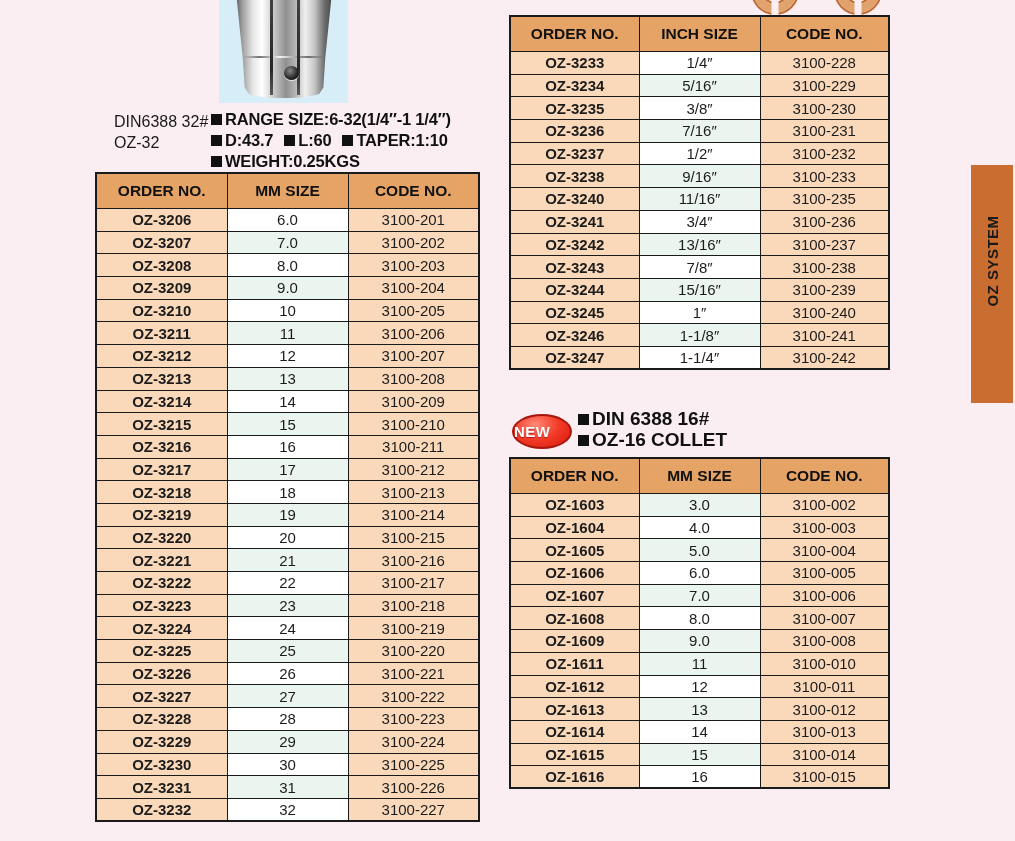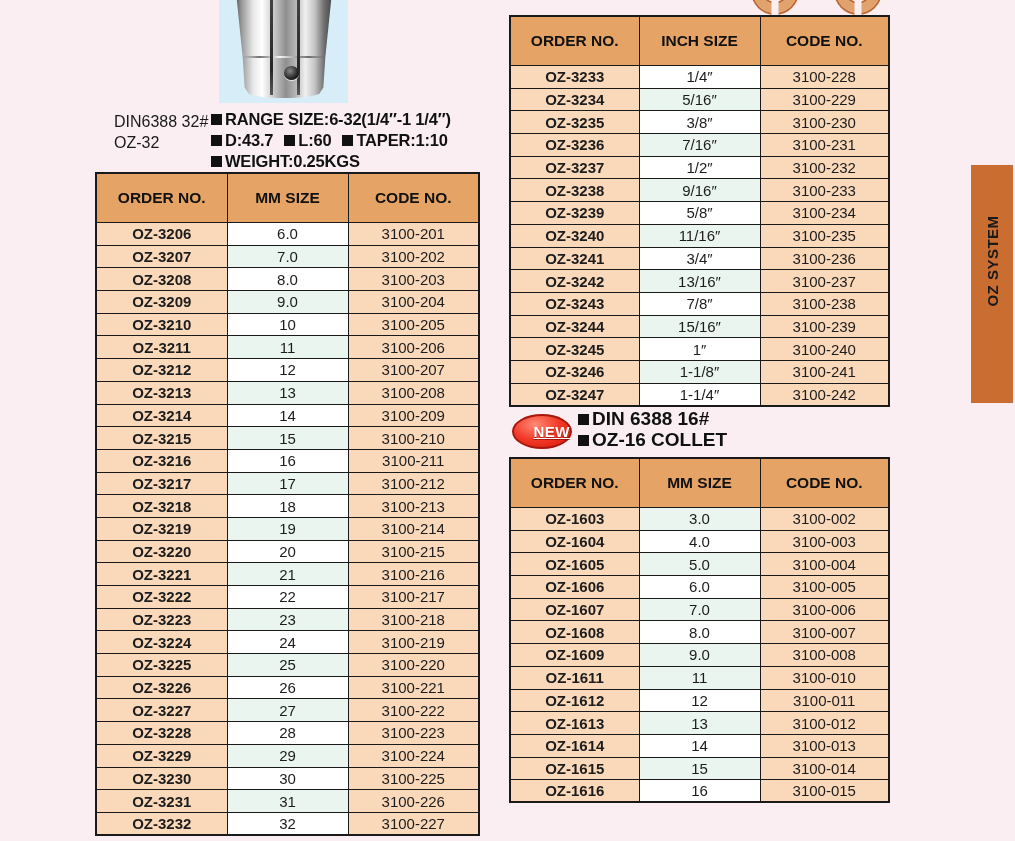--- a/index.html
+++ b/index.html
@@ -52,21 +52,21 @@
   .tbl-mm32  { left: 95px;  top: 172px; }
   .tbl-inch32{ left: 509px; top: 15px;  }
   .tbl-mm16  { left: 509px; top: 457px; }
   table.catalog-table {
     border-collapse: collapse; table-layout: fixed; background: #fff;
     border: 2px solid var(--border_black, #1A1A1A);
   }
   .catalog-table th {
     background: var(--header_bg, #E5A365);
     font-weight: bold; font-size: 15.5px; height: 21px; text-align: center;
-    border: 1px solid var(--border_black, #1A1A1A); padding: 15px; color: #111;
+    border: 1px solid var(--border_black, #1A1A1A); padding: 8px; color: #111;
   }
   .catalog-table td {
     font-size: 15px; height: 22.7px; text-align: center;
     border: 1px solid var(--border_black, #1A1A1A); padding: 0; color: #1c1c1c;
   }
   .catalog-table td:first-child { background: var(--peach, #FAD9BB); font-weight: bold; }
   .catalog-table td:last-child  { background: var(--peach, #FAD9BB); }
   .catalog-table tr.odd  td:nth-child(2) { background: #ffffff; }
   .catalog-table tr.even td:nth-child(2) { background: var(--mint, #E9F5EE); text-align: center; }
   .tbl-mm32 th:nth-child(1), .tbl-mm32 td:nth-child(1) { width: 131px; }
@@ -78,24 +78,23 @@
   .tbl-mm16 th:nth-child(2), .tbl-mm16 td:nth-child(2) { width: 121px; }
   .tbl-inch32 th:nth-child(3), .tbl-inch32 td:nth-child(3),
   .tbl-mm16 th:nth-child(3), .tbl-mm16 td:nth-child(3) { width: 129px; }
 
   
   .new-badge {
     position: absolute; left: 512px; top: 414px; width: 60px; height: 35px;
     border-radius: 50%;
     background: radial-gradient(ellipse at 38% 28%, #ff8a77 0%, #f23a28 48%, var(--badge_red, #D6170B) 100%);
     border: 2px solid #a8170d;
-    display: flex; align-items: center; justify-content: flex-end;
+    display: flex; align-items: center; justify-content: flex-start;
     color: #fff; font-weight: bold; font-size: 15px; letter-spacing: .5px;
     text-shadow: 0 1px 1px rgba(120,0,0,.6);
-    text-decoration: underline;
   }
   .new-lines { position: absolute; left: 578px; top: 409px;
     font-weight: bold; font-size: 19px; line-height: 20.5px; color: #111; }
 
   
   .oz-tab { position: absolute; left: 971px; top: 165px; width: 42px; height: 238px;
     background: var(--tab_orange, #C96D31); }
   .oz-tab-label {
     position: absolute; left: 50%; top: 96px;
     transform: translate(-50%, -50%) rotate(-90deg);
@@ -324,25 +323,20 @@
           <tr class="odd">
             <td>OZ-3237</td>
             <td>1/2″</td>
             <td>3100-232</td>
           </tr>
           <tr class="even">
             <td>OZ-3238</td>
             <td>9/16″</td>
             <td>3100-233</td>
           </tr>
-          <tr class="odd">
-            <td>OZ-3239</td>
-            <td>5/8″</td>
-            <td>3100-234</td>
-          </tr>
           <tr class="even">
             <td>OZ-3240</td>
             <td>11/16″</td>
             <td>3100-235</td>
           </tr>
           <tr class="odd">
             <td>OZ-3241</td>
             <td>3/4″</td>
             <td>3100-236</td>
           </tr>

